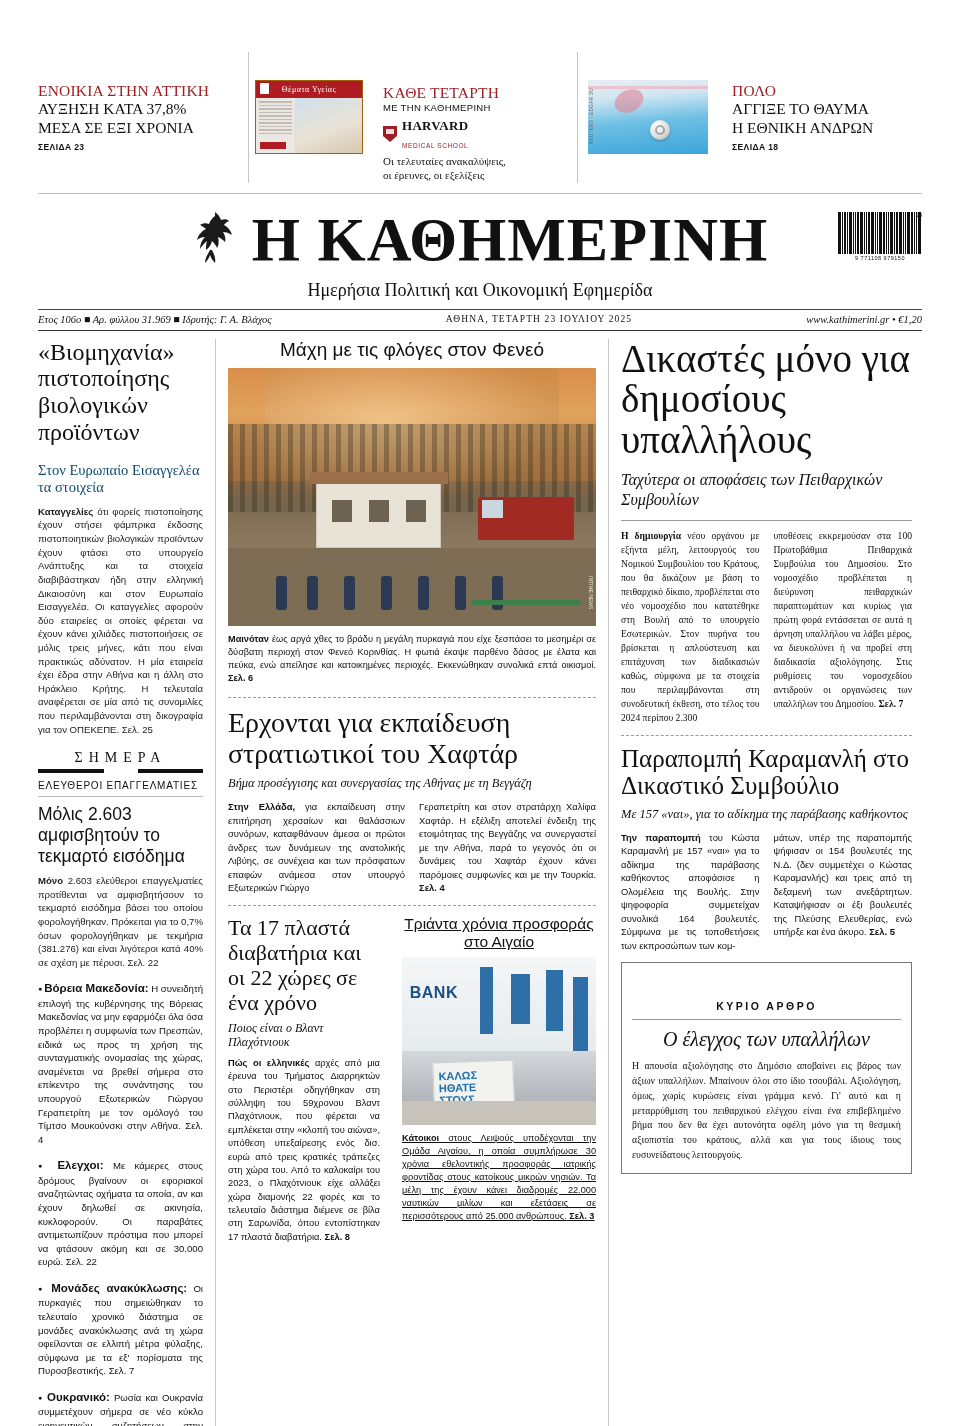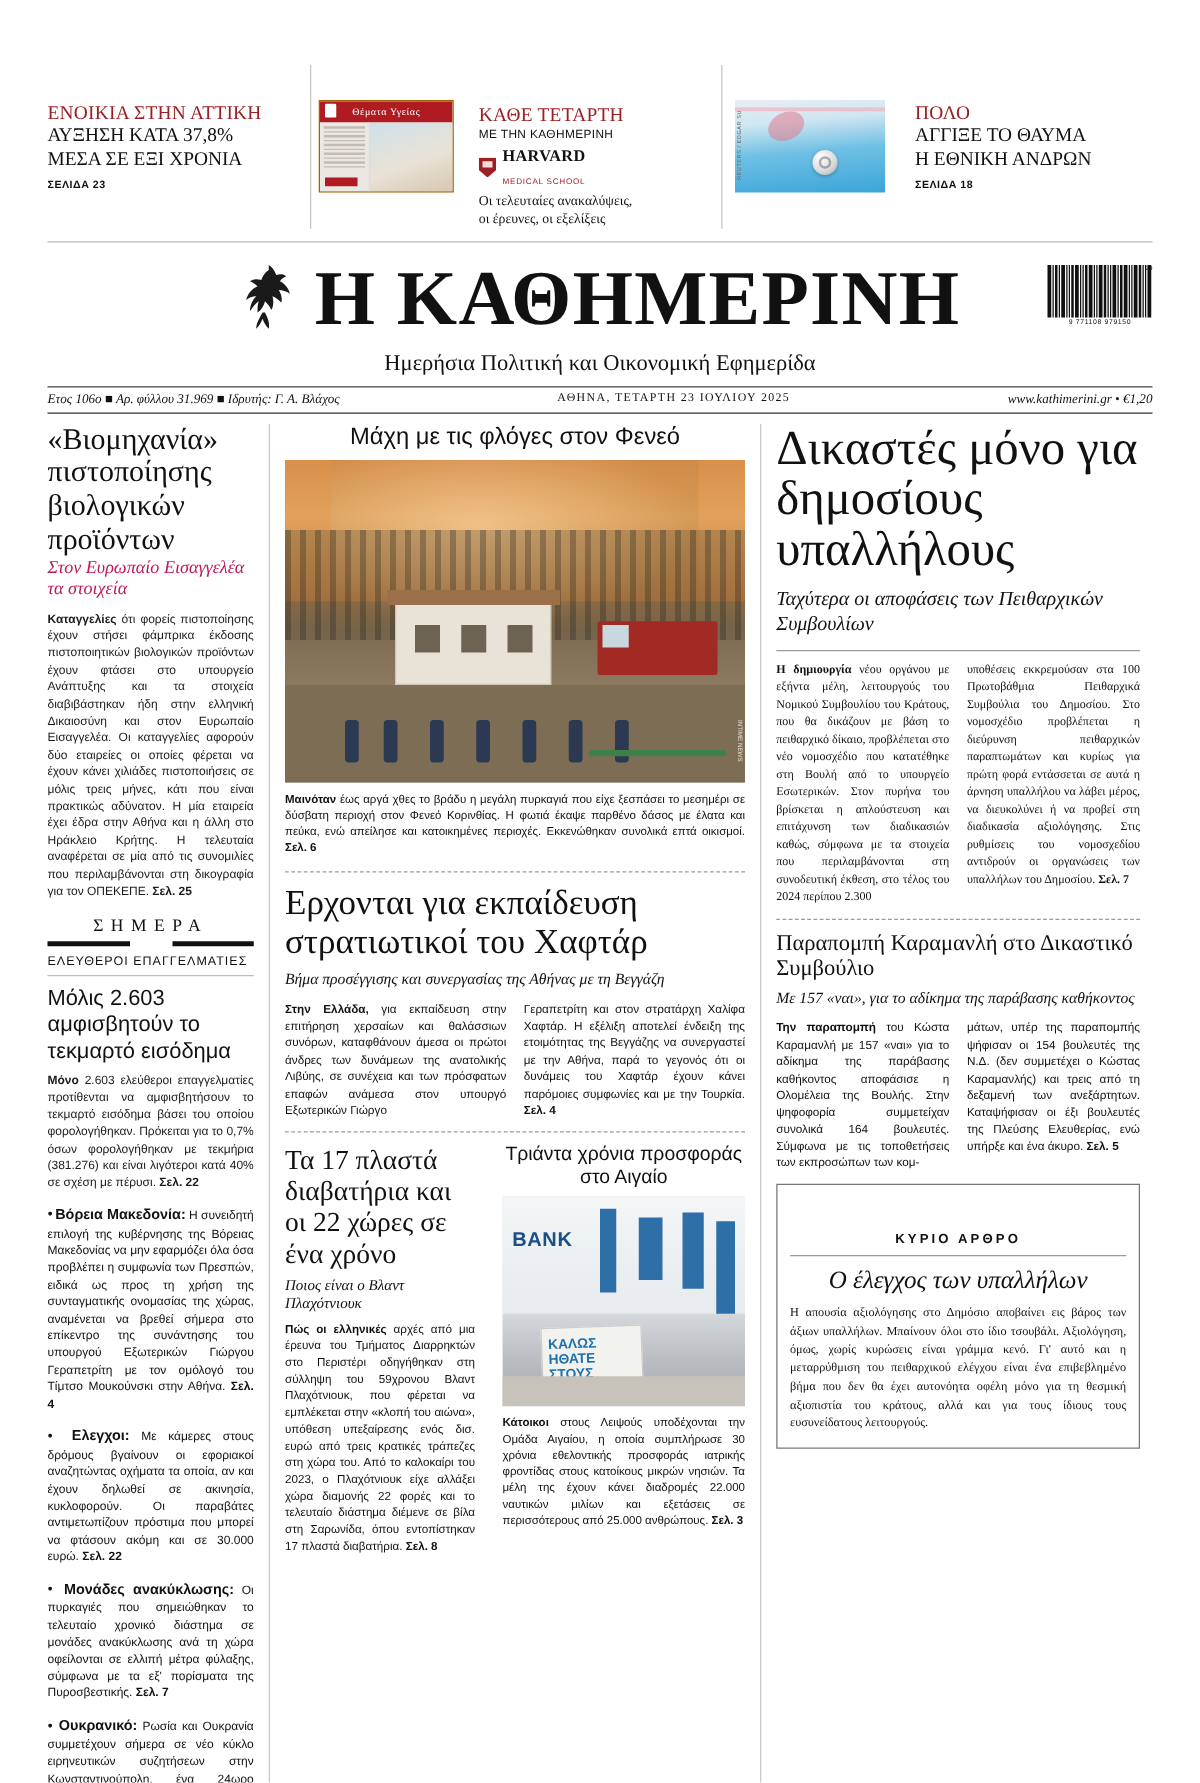--- a/index.html
+++ b/index.html
@@ -90,25 +90,25 @@
   .mast-rule2 { border-top: 1.5px solid #333; }
 
   
   .grid { display: flex; padding-top: 8px; }
   .col-left { width: 178px; padding-right: 12px; border-right: 1px solid #c9c9c9; }
   .col-mid { width: 392px; padding: 0 12px; }
   .col-right { width: 304px; padding-left: 12px; border-left: 1px solid #c9c9c9; }
 
   
   .lead-hl { font-size: 24px; line-height: 1.12; font-family:"Liberation Serif",serif; }
-  .lead-sub { font-size: 14.5px; font-style: italic; line-height: 1.2; margin-top: 0; color:#be185d;}
+  .lead-sub { font-size: 14.5px; line-height: 1.2; margin-top: 16px; color:#0c4a6e;}
   .body-txt { font-size: 9.6px; line-height: 1.42; text-align: justify;
     font-family:"Liberation Sans", sans-serif; margin-top: 8px; color:#1b1b1b;}
   .body-txt b { font-family:"Liberation Sans", sans-serif; }
-  .pg { font-weight: bold; }
+  .pg { font-weight: normal; }
 
   .today-head { text-align:center; margin-top: 14px; }
   .today-head .t { font-size: 14px; letter-spacing: 6px; font-family:"Liberation Serif",serif; }
   .today-rule { display:flex; align-items:center; gap:4px; margin-top:3px; }
   .today-rule .bar { height:4px; background:#111; flex:1; }
   .today-rule .dot { height:4px; width:26px; background:#fff; }
   .sec-label { font-size: 10px; letter-spacing: .8px; font-family:"Liberation Sans",sans-serif;
     padding: 7px 0 5px; border-bottom: 1px solid #bbb; }
   .sec-hl { font-size: 17.5px; line-height: 1.18; font-family:"Liberation Sans",sans-serif;
     margin-top: 7px; font-weight: 400; }
@@ -147,21 +147,21 @@
   .dash { border-top: 1.5px dashed #9a9a9a; margin: 12px 0 10px; }
   .dash-sm { border-top: 1.5px dashed #9a9a9a; margin: 10px 0 9px; }
   .story-hl { font-size: 28px; line-height: 1.1; font-family:"Liberation Serif",serif; }
   .story-sub { font-size: 12.5px; font-style: italic; margin-top: 7px; line-height:1.25; }
   .two-col { column-count: 2; column-gap: 14px; margin-top: 8px; }
   .two-col p { font-size: 9.4px; line-height: 1.44; text-align: justify;
     font-family:"Liberation Sans",sans-serif; }
 
   .mid-split { display:flex; gap: 22px; }
   .mid-left { width: 152px; }
-  .mid-right { flex:1; }
+  .mid-right { flex:1;text-decoration:underline; }
   .pass-hl { font-size: 22px; line-height: 1.14; font-family:"Liberation Serif",serif; }
   .pass-sub { font-size: 12px; font-style:italic; margin-top:6px; line-height:1.2;}
   .pass-body { font-size: 9.3px; line-height:1.44; text-align: justify;
     font-family:"Liberation Sans",sans-serif; margin-top: 7px; }
   .aeg-title { text-align:center; font-size: 15.5px; font-family:"Liberation Sans",sans-serif; padding-bottom:6px;}
   .aeg-photo { width:100%; height: 168px; position:relative; overflow:hidden; background:#dfe7ec;}
   .aeg-wall { position:absolute; inset:0; background: linear-gradient(180deg,#f4f6f7 0%,#e6ebee 55%,#cdd6da 100%); }
   .aeg-blue { position:absolute; background:#2f6fa8; }
   .aeg-bank { position:absolute; left:4%; top:16%; font-size:16px; font-weight:bold; color:#1b4f87;
     font-family:"Liberation Sans",sans-serif; letter-spacing:.5px;}
@@ -434,21 +434,21 @@
         <div class="right-rule"></div>
         <div class="right-2col">
           <p><b>Η δημιουργία</b> <span>νέου οργάνου με εξήντα μέλη, λειτουργούς του Νομικού Συμβουλίου του Κράτους, που θα δικάζουν με βάση το πειθαρχικό δίκαιο, προβλέπεται στο νέο νομοσχέδιο που κατατέθηκε στη Βουλή από το υπουργείο Εσωτερικών. Στον πυρήνα του βρίσκεται η απλούστευση και επιτάχυνση των διαδικασιών καθώς, σύμφωνα με τα στοιχεία που περιλαμβάνονται στη συνοδευτική έκθεση, στο τέλος του 2024 περίπου 2.300</span></p>
           <p><span>υποθέσεις εκκρεμούσαν στα 100 Πρωτοβάθμια Πειθαρχικά Συμβούλια του Δημοσίου. Στο νομοσχέδιο προβλέπεται η διεύρυνση πειθαρχικών παραπτωμάτων και κυρίως για πρώτη φορά εντάσσεται σε αυτά η άρνηση υπαλλήλου να λάβει μέρος, να διευκολύνει ή να προβεί στη διαδικασία αξιολόγησης. Στις ρυθμίσεις του νομοσχεδίου αντιδρούν οι οργανώσεις των υπαλλήλων του Δημοσίου.</span> <b>Σελ. 7</b></p>
         </div>
       </div>
 
       <div class="dash-sm"></div>
 
       <div>
-        <div class="story-hl" style="font-size:18px">Παραπομπή Καραμανλή στο Δικαστικό Συμβούλιο</div>
+        <div class="story-hl" style="font-size:25px">Παραπομπή Καραμανλή στο Δικαστικό Συμβούλιο</div>
         <div class="story-sub">Με 157 «ναι», για το αδίκημα της παράβασης καθήκοντος</div>
         <div class="two-col">
           <p><b>Την παραπομπή</b> <span>του Κώστα Καραμανλή με 157 «ναι» για το αδίκημα της παράβασης καθήκοντος αποφάσισε η Ολομέλεια της Βουλής. Στην ψηφοφορία συμμετείχαν συνολικά 164 βουλευτές. Σύμφωνα με τις τοποθετήσεις των εκπροσώπων των κομ-</span></p>
           <p><span>μάτων, υπέρ της παραπομπής ψήφισαν οι 154 βουλευτές της Ν.Δ. (δεν συμμετέχει ο Κώστας Καραμανλής) και τρεις από τη δεξαμενή των ανεξάρτητων. Καταψήφισαν οι έξι βουλευτές της Πλεύσης Ελευθερίας, ενώ υπήρξε και ένα άκυρο.</span> <b>Σελ. 5</b></p>
         </div>
       </div>
 
       <div class="editorial">
         <div class="ed-head">ΚΥΡΙΟ ΑΡΘΡΟ</div>
         <div class="ed-rule"></div>

